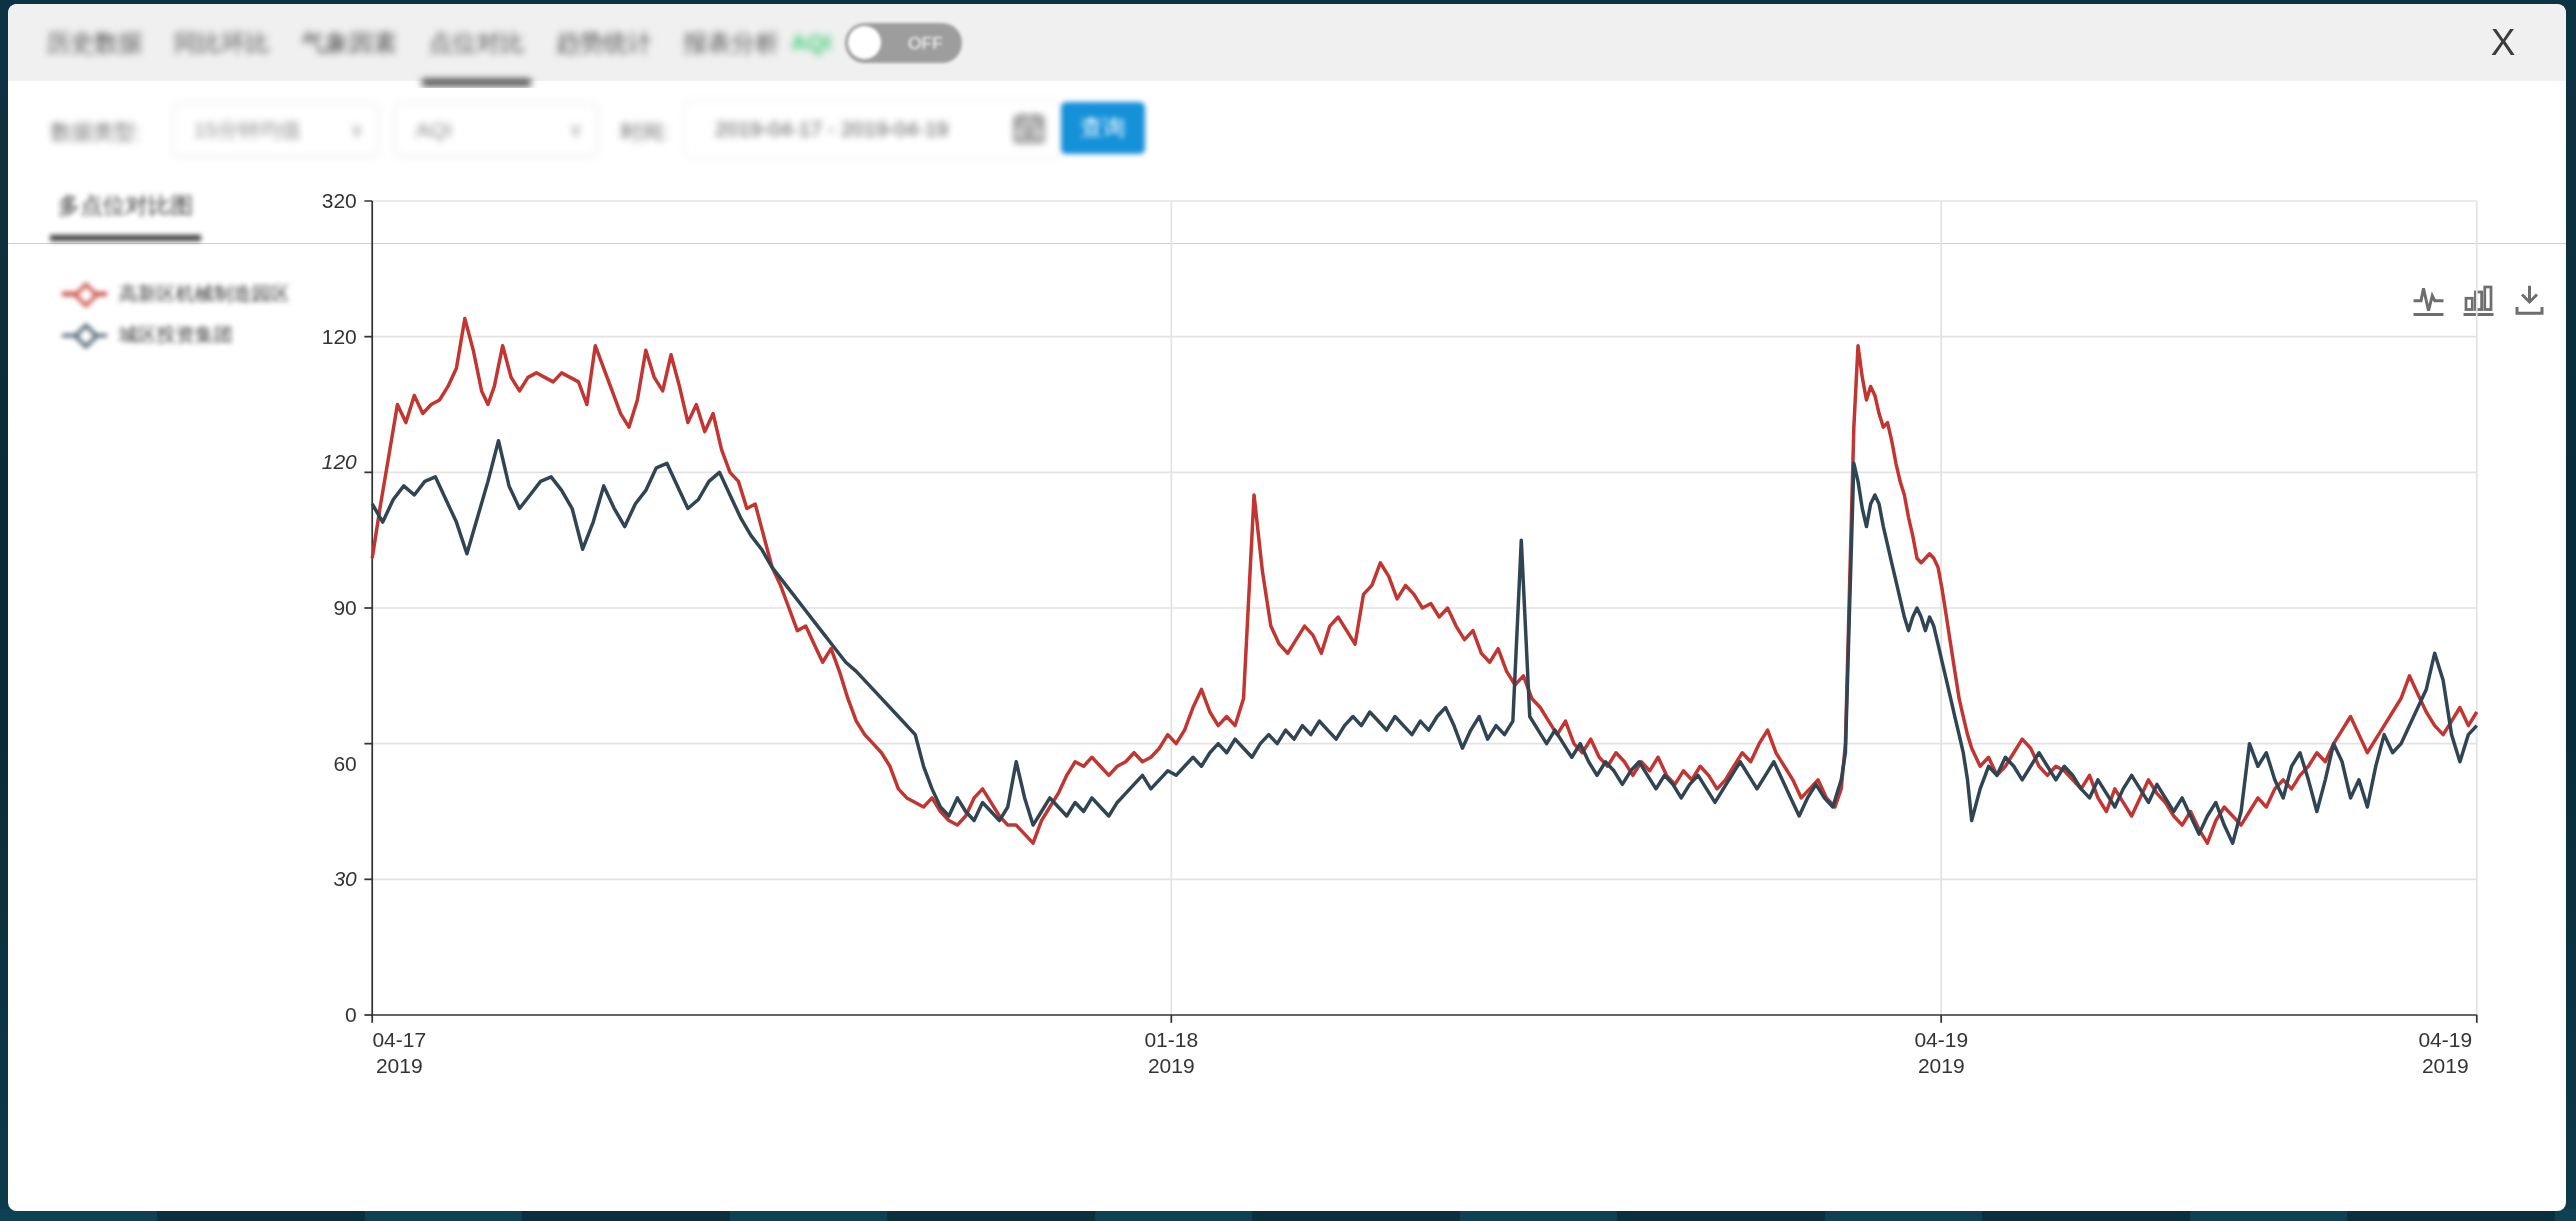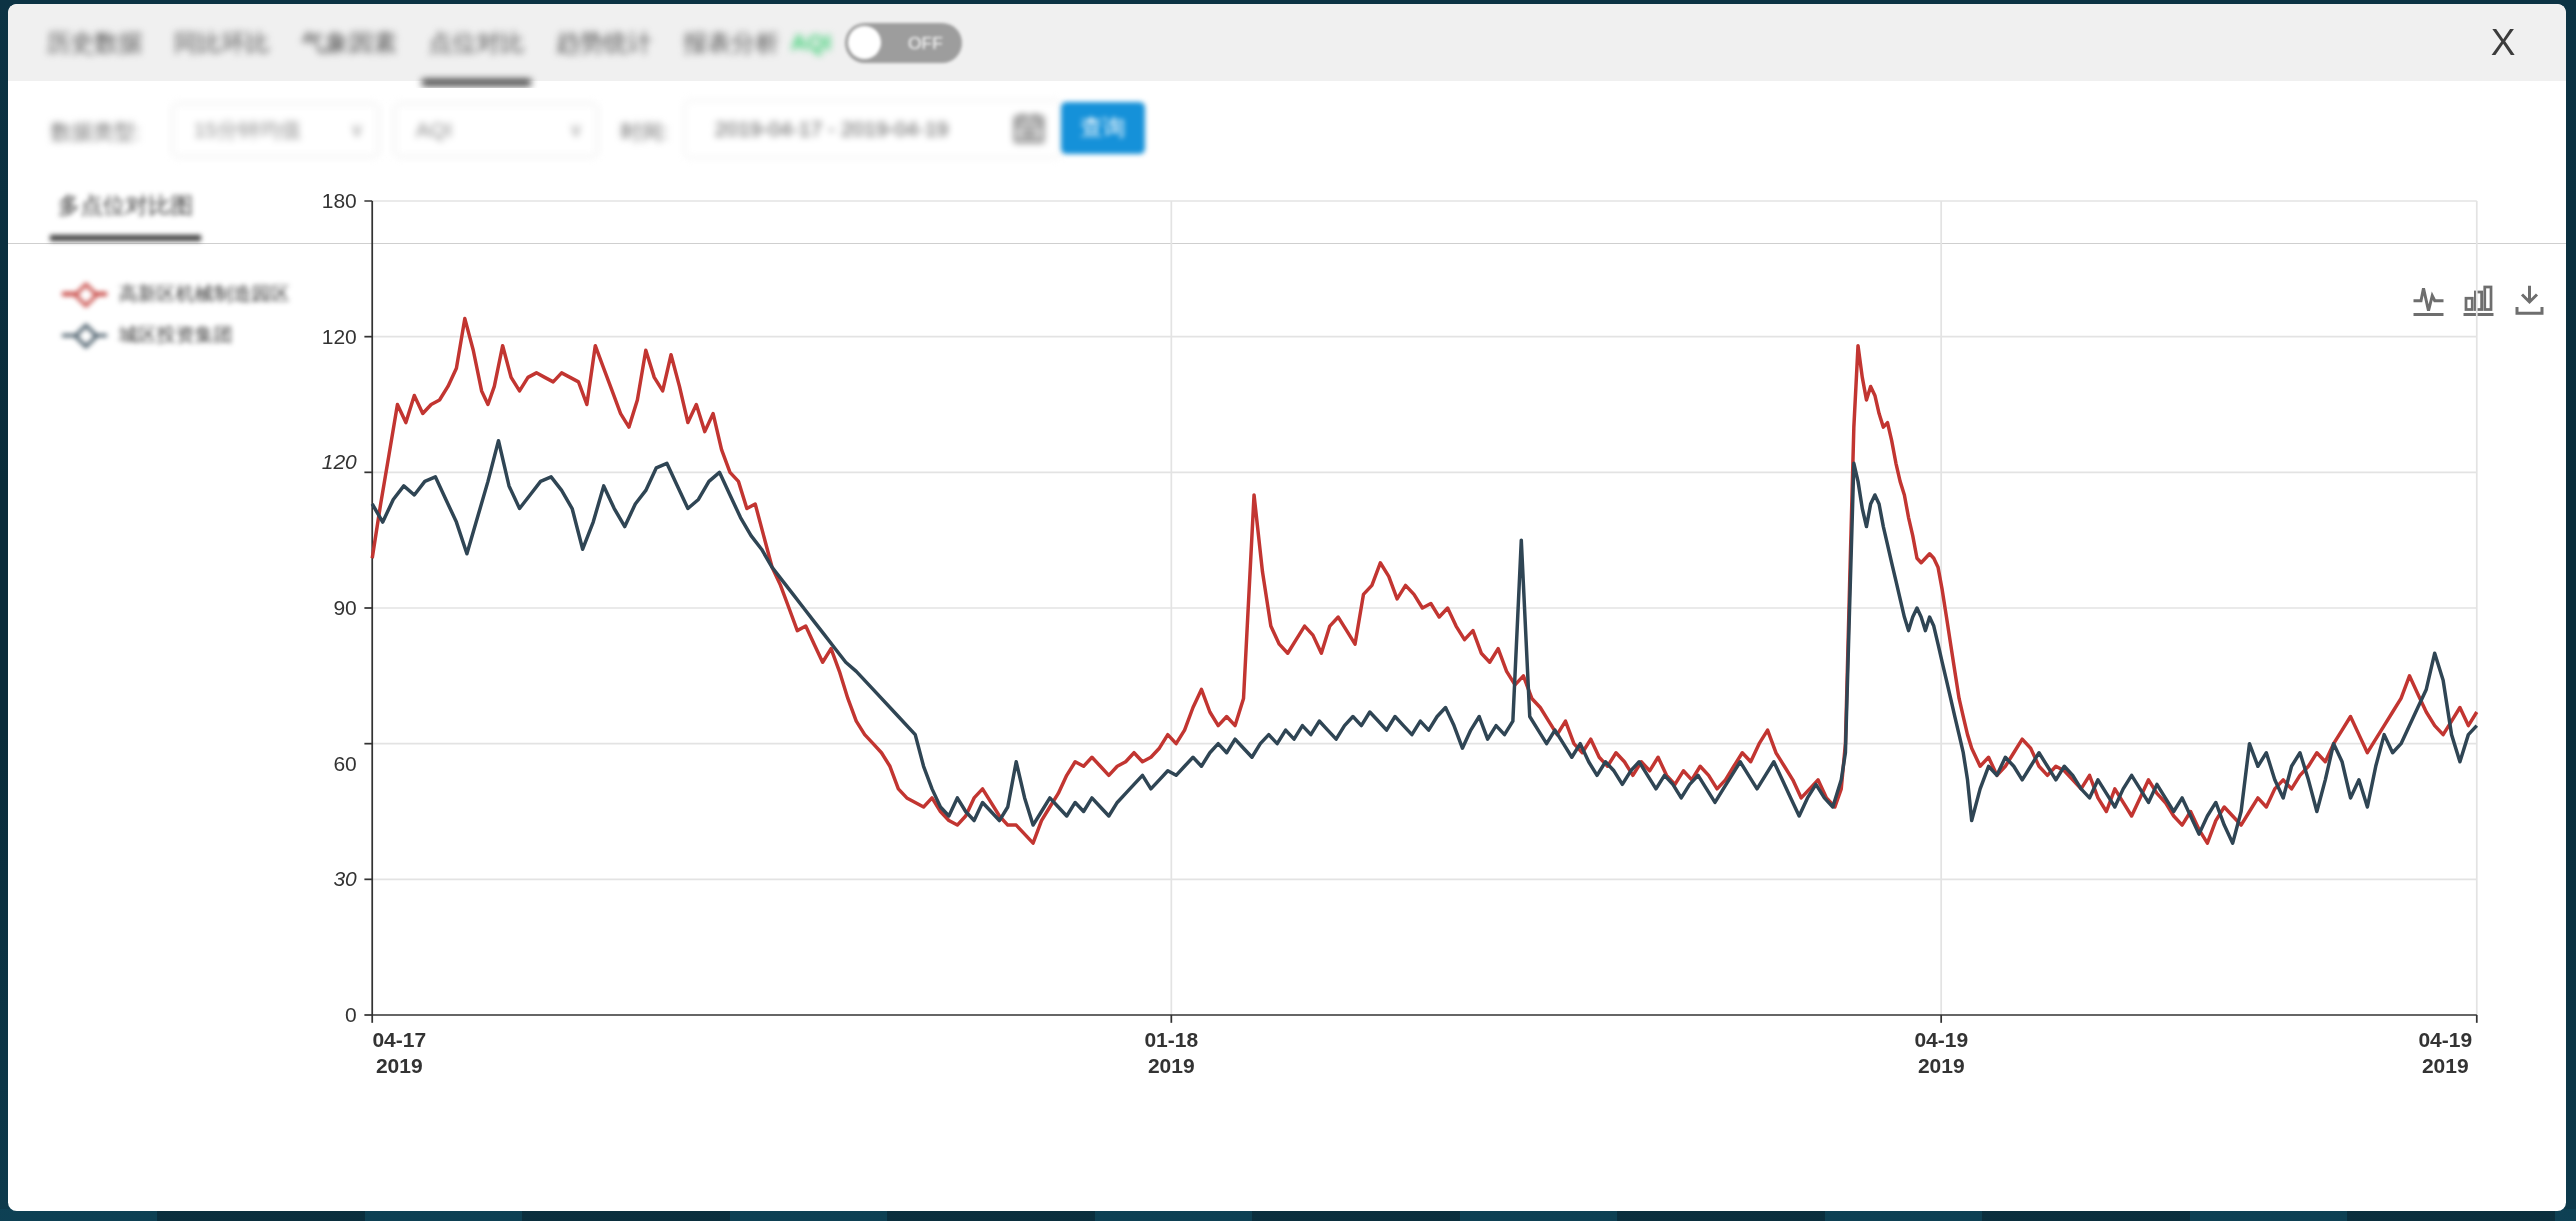--- a/index.html
+++ b/index.html
@@ -49,21 +49,21 @@
   .lmark{position:relative;width:45px;height:21px;margin-right:12px;}
   .lline{position:absolute;left:0;right:0;top:8.7px;height:3.5px;}
   .ldia{position:absolute;left:15px;top:2.6px;width:12px;height:12px;transform:rotate(45deg);
         background:#fff;border:3.5px solid;}
   .ltext{font-size:19px;color:#333;white-space:nowrap;}
   .toolbox{position:absolute;left:2403px;top:278px;display:flex;gap:15.7px;}
   .tbicon{width:35px;height:35px;cursor:pointer;}
   .plot{position:absolute;left:364px;top:197px;width:2105px;height:814px;}
   .plot svg{overflow:visible;}
   .ylab{position:absolute;left:-90px;width:75px;text-align:right;font-size:21px;color:#333;}
-  .xlab{position:absolute;width:139px;text-align:center;font-size:21px;color:#333;line-height:26px;font-weight:bold;}
+  .xlab{position:absolute;width:139px;text-align:center;font-size:21px;color:#333;line-height:26px;}
 </style>
 </head>
 <body>
 
 <div class="backdrop"></div>
 
 <div class="modal">
 
   <div class="hdr">
     <div class="tabs">
@@ -165,21 +165,21 @@
         <line x1="-9" y1="312" x2="0" y2="312" stroke="#333333" stroke-width="2"></line>
         <line x1="-9" y1="156" x2="0" y2="156" stroke="#333333" stroke-width="2"></line>
         <line x1="-9" y1="0" x2="0" y2="0" stroke="#333333" stroke-width="2"></line>
         <line x1="0" y1="936" x2="0" y2="945" stroke="#333333" stroke-width="2"></line>
         <line x1="918.8739999999999" y1="936" x2="918.8739999999999" y2="945" stroke="#333333" stroke-width="2"></line>
         <line x1="1804.1100000000001" y1="936" x2="1804.1100000000001" y2="945" stroke="#333333" stroke-width="2"></line>
         <line x1="2420" y1="936" x2="2420" y2="945" stroke="#333333" stroke-width="2"></line>
         <polyline points="0.0,410.8 9.7,348.4 19.4,291.2 29.0,234.0 38.7,254.8 48.4,223.6 58.1,244.4 67.8,234.0 77.4,228.8 87.1,213.2 96.8,192.4 106.5,135.2 116.2,171.6 125.8,218.4 133.1,234.0 140.4,213.2 150.0,166.4 159.7,202.8 169.4,218.4 179.1,202.8 188.8,197.6 198.4,202.8 208.1,208.0 217.8,197.6 227.5,202.8 237.2,208.0 246.8,234.0 256.5,166.4 266.2,192.4 275.9,218.4 285.6,244.4 295.2,260.0 304.9,228.8 314.6,171.6 324.3,202.8 334.0,218.4 343.6,176.8 353.3,213.2 363.0,254.8 372.7,234.0 382.4,265.2 392.0,244.4 401.7,286.0 411.4,312.0 421.1,322.4 430.8,353.6 440.4,348.4 450.1,384.8 459.8,421.2 469.5,442.0 479.2,468.0 488.8,494.0 498.5,488.8 508.2,509.6 517.9,530.4 527.6,514.8 537.2,540.8 546.9,572.0 556.6,598.0 566.3,613.6 576.0,624.0 585.6,634.4 595.3,650.0 605.0,676.0 614.7,686.4 624.4,691.6 634.0,696.8 643.7,686.4 653.4,702.0 663.1,712.4 672.8,717.6 682.4,707.2 692.1,686.4 701.8,676.0 711.5,691.6 721.2,707.2 730.8,717.6 740.5,717.6 750.2,728.0 759.9,738.4 769.6,712.4 779.2,696.8 788.9,681.2 798.6,660.4 808.3,644.8 818.0,650.0 827.6,639.6 837.3,650.0 847.0,660.4 856.7,650.0 866.4,644.8 876.0,634.4 885.7,644.8 895.4,639.6 905.1,629.2 914.8,613.6 924.4,624.0 934.1,608.4 943.8,582.4 953.5,561.6 963.2,587.6 972.8,603.2 982.5,592.8 992.2,603.2 1001.9,572.0 1014.0,338.0 1023.7,426.4 1033.3,488.8 1043.0,509.6 1052.7,520.0 1062.4,504.4 1072.1,488.8 1081.7,499.2 1091.4,520.0 1101.1,488.8 1110.8,478.4 1120.5,494.0 1130.1,509.6 1139.8,452.4 1149.5,442.0 1159.2,416.0 1168.9,431.6 1178.5,457.6 1188.2,442.0 1197.9,452.4 1207.6,468.0 1217.3,462.8 1226.9,478.4 1236.6,468.0 1246.3,488.8 1256.0,504.4 1265.7,494.0 1275.3,520.0 1285.0,530.4 1294.7,514.8 1304.4,540.8 1314.1,556.4 1323.7,546.0 1333.4,572.0 1343.1,582.4 1352.8,598.0 1362.5,613.6 1372.1,598.0 1381.8,624.0 1391.5,634.4 1401.2,618.8 1410.9,639.6 1420.5,650.0 1430.2,634.4 1439.9,644.8 1449.6,660.4 1459.3,644.8 1468.9,655.2 1478.6,639.6 1488.3,660.4 1498.0,670.8 1507.7,655.2 1517.3,665.6 1527.0,650.0 1536.7,660.4 1546.4,676.0 1556.1,665.6 1565.7,650.0 1575.4,634.4 1585.1,644.8 1594.8,624.0 1604.5,608.4 1614.1,634.4 1623.8,650.0 1633.5,665.6 1643.2,686.4 1652.9,676.0 1662.5,665.6 1672.2,686.4 1681.9,696.8 1689.2,676.0 1694.0,624.0 1698.8,442.0 1703.7,260.0 1708.5,166.4 1713.4,202.8 1718.2,228.8 1723.0,213.2 1727.9,223.6 1732.7,244.4 1737.6,260.0 1742.4,254.8 1747.2,275.6 1752.1,301.6 1756.9,322.4 1761.8,338.0 1766.6,364.0 1771.4,384.8 1776.3,410.8 1781.1,416.0 1786.0,410.8 1790.8,405.6 1795.6,410.8 1800.5,421.2 1805.3,447.2 1810.2,478.4 1815.0,509.6 1819.8,540.8 1824.7,572.0 1829.5,592.8 1834.4,613.6 1839.2,629.2 1848.9,650.0 1858.6,639.6 1868.2,660.4 1877.9,650.0 1887.6,634.4 1897.3,618.8 1907.0,629.2 1916.6,650.0 1926.3,660.4 1936.0,650.0 1945.7,655.2 1955.4,665.6 1965.0,676.0 1974.7,660.4 1984.4,686.4 1994.1,702.0 2003.8,676.0 2013.4,691.6 2023.1,707.2 2032.8,686.4 2042.5,665.6 2052.2,681.2 2061.8,691.6 2071.5,707.2 2081.2,717.6 2090.9,702.0 2100.6,722.8 2110.2,738.4 2119.9,712.4 2129.6,696.8 2139.3,707.2 2149.0,717.6 2158.6,702.0 2168.3,686.4 2178.0,696.8 2187.7,676.0 2197.4,665.6 2207.0,676.0 2216.7,660.4 2226.4,650.0 2236.1,634.4 2245.8,644.8 2255.4,624.0 2265.1,608.4 2274.8,592.8 2284.5,613.6 2294.2,634.4 2303.8,618.8 2313.5,603.2 2323.2,587.6 2332.9,572.0 2342.6,546.0 2352.2,566.8 2361.9,587.6 2371.6,603.2 2381.3,613.6 2391.0,598.0 2400.6,582.4 2410.3,603.2 2420.0,587.6" fill="none" stroke="#c23531" stroke-width="4" stroke-linejoin="round"></polyline>
         <polyline points="0.0,348.4 12.1,369.2 24.2,343.2 36.3,327.6 48.4,338.0 60.5,322.4 72.6,317.2 84.7,343.2 96.8,369.2 108.9,405.6 121.0,364.0 133.1,322.4 145.2,275.6 157.3,327.6 169.4,353.6 181.5,338.0 193.6,322.4 205.7,317.2 217.8,332.8 229.9,353.6 242.0,400.4 254.1,369.2 266.2,327.6 278.3,353.6 290.4,374.4 302.5,348.4 314.6,332.8 326.7,306.8 338.8,301.6 350.9,327.6 363.0,353.6 375.1,343.2 387.2,322.4 399.3,312.0 411.4,338.0 423.5,364.0 435.6,384.8 447.7,400.4 459.8,421.2 471.9,436.8 484.0,452.4 496.1,468.0 508.2,483.6 520.3,499.2 532.4,514.8 544.5,530.4 556.6,540.8 580.8,566.8 605.0,592.8 624.4,613.6 634.0,650.0 643.7,676.0 653.4,696.8 663.1,707.2 672.8,686.4 682.4,702.0 692.1,712.4 701.8,691.6 711.5,702.0 721.2,712.4 730.8,696.8 740.5,644.8 750.2,686.4 759.9,717.6 769.6,702.0 779.2,686.4 788.9,696.8 798.6,707.2 808.3,691.6 818.0,702.0 827.6,686.4 837.3,696.8 847.0,707.2 856.7,691.6 866.4,681.2 876.0,670.8 885.7,660.4 895.4,676.0 905.1,665.6 914.8,655.2 924.4,660.4 934.1,650.0 943.8,639.6 953.5,650.0 963.2,634.4 972.8,624.0 982.5,634.4 992.2,618.8 1001.9,629.2 1011.6,639.6 1021.2,624.0 1030.9,613.6 1040.6,624.0 1050.3,608.4 1060.0,618.8 1069.6,603.2 1079.3,613.6 1089.0,598.0 1098.7,608.4 1108.4,618.8 1118.0,603.2 1127.7,592.8 1137.4,603.2 1147.1,587.6 1156.8,598.0 1166.4,608.4 1176.1,592.8 1185.8,603.2 1195.5,613.6 1205.2,598.0 1214.8,608.4 1224.5,592.8 1234.2,582.4 1243.9,603.2 1253.6,629.2 1263.2,608.4 1272.9,592.8 1282.6,618.8 1292.3,603.2 1302.0,613.6 1311.6,598.0 1321.3,390.0 1331.0,592.8 1340.7,608.4 1350.4,624.0 1360.0,608.4 1369.7,624.0 1379.4,639.6 1389.1,624.0 1398.8,644.8 1408.4,660.4 1418.1,644.8 1427.8,655.2 1437.5,670.8 1447.2,655.2 1456.8,644.8 1466.5,660.4 1476.2,676.0 1485.9,660.4 1495.6,670.8 1505.2,686.4 1514.9,670.8 1524.6,660.4 1534.3,676.0 1544.0,691.6 1553.6,676.0 1563.3,660.4 1573.0,644.8 1582.7,660.4 1592.4,676.0 1602.0,660.4 1611.7,644.8 1621.4,665.6 1631.1,686.4 1640.8,707.2 1650.4,686.4 1660.1,670.8 1669.8,686.4 1679.5,696.8 1689.2,665.6 1694.0,634.4 1698.8,468.0 1703.7,301.6 1708.5,322.4 1713.4,353.6 1718.2,374.4 1723.0,348.4 1727.9,338.0 1732.7,348.4 1737.6,374.4 1742.4,395.2 1747.2,416.0 1752.1,436.8 1756.9,457.6 1761.8,478.4 1766.6,494.0 1771.4,478.4 1776.3,468.0 1781.1,478.4 1786.0,494.0 1790.8,478.4 1795.6,488.8 1800.5,509.6 1805.3,530.4 1810.2,551.2 1815.0,572.0 1819.8,592.8 1824.7,613.6 1829.5,634.4 1834.4,665.6 1839.2,712.4 1848.9,676.0 1858.6,650.0 1868.2,660.4 1877.9,639.6 1887.6,650.0 1897.3,665.6 1907.0,650.0 1916.6,634.4 1926.3,650.0 1936.0,665.6 1945.7,650.0 1955.4,660.4 1965.0,676.0 1974.7,686.4 1984.4,665.6 1994.1,681.2 2003.8,696.8 2013.4,676.0 2023.1,660.4 2032.8,676.0 2042.5,691.6 2052.2,670.8 2061.8,686.4 2071.5,702.0 2081.2,686.4 2090.9,707.2 2100.6,728.0 2110.2,707.2 2119.9,691.6 2129.6,717.6 2139.3,738.4 2149.0,702.0 2158.6,624.0 2168.3,650.0 2178.0,634.4 2187.7,665.6 2197.4,686.4 2207.0,650.0 2216.7,634.4 2226.4,665.6 2236.1,702.0 2245.8,665.6 2255.4,624.0 2265.1,644.8 2274.8,686.4 2284.5,665.6 2294.2,696.8 2303.8,650.0 2313.5,613.6 2323.2,634.4 2332.9,624.0 2342.6,603.2 2352.2,582.4 2361.9,561.6 2371.6,520.0 2381.3,551.2 2391.0,613.6 2400.6,644.8 2410.3,613.6 2420.0,603.2" fill="none" stroke="#2f4554" stroke-width="4" stroke-linejoin="round"></polyline>
       </svg>
-  <div class="ylab" style="top: 802px;">0</div><div class="ylab" style="top: 666px; font-style: italic;">30</div><div class="ylab" style="top: 551px;">60</div><div class="ylab" style="top: 395px;">90</div><div class="ylab" style="top: 249px; font-style: italic;">120</div><div class="ylab" style="top: 124px;">120</div><div class="ylab" style="top: -12px;">180</div><div class="xlab" style="left: -42px; top: 826px;">
+  <div class="ylab" style="top: 802px;">0</div><div class="ylab" style="top: 666px; font-style: italic;">30</div><div class="ylab" style="top: 551px;">60</div><div class="ylab" style="top: 395px;">90</div><div class="ylab" style="top: 249px; font-style: italic;">120</div><div class="ylab" style="top: 124px;">120</div><div class="ylab" style="top: -12px;">320</div><div class="xlab" style="left: -42px; top: 826px;">
         <div>04-17</div>
         <div>2019</div>
       </div><div class="xlab" style="left: 730px; top: 826px;">
         <div>01-18</div>
         <div>2019</div>
       </div><div class="xlab" style="left: 1500px; top: 826px;">
         <div>04-19</div>
         <div>2019</div>
       </div><div class="xlab" style="left: 2004px; top: 826px;">
         <div>04-19</div>

